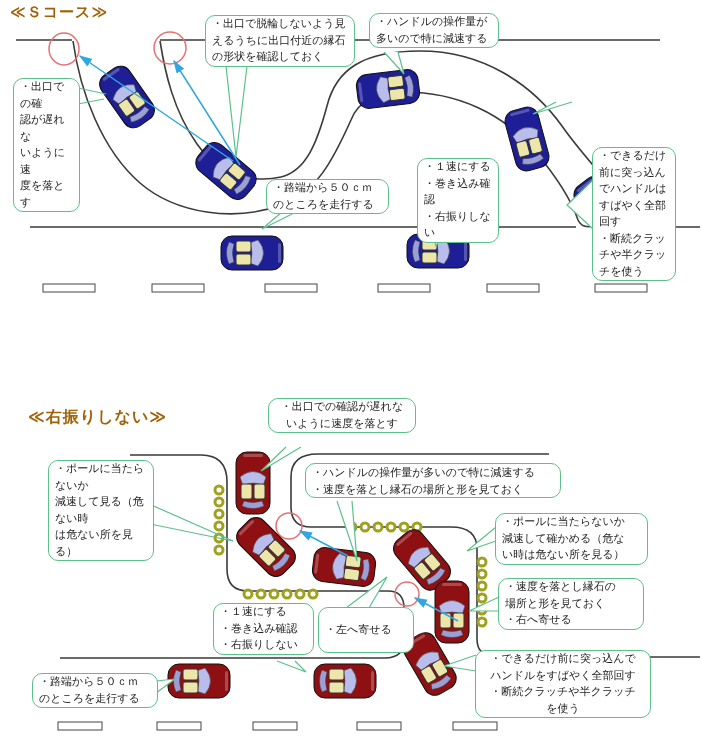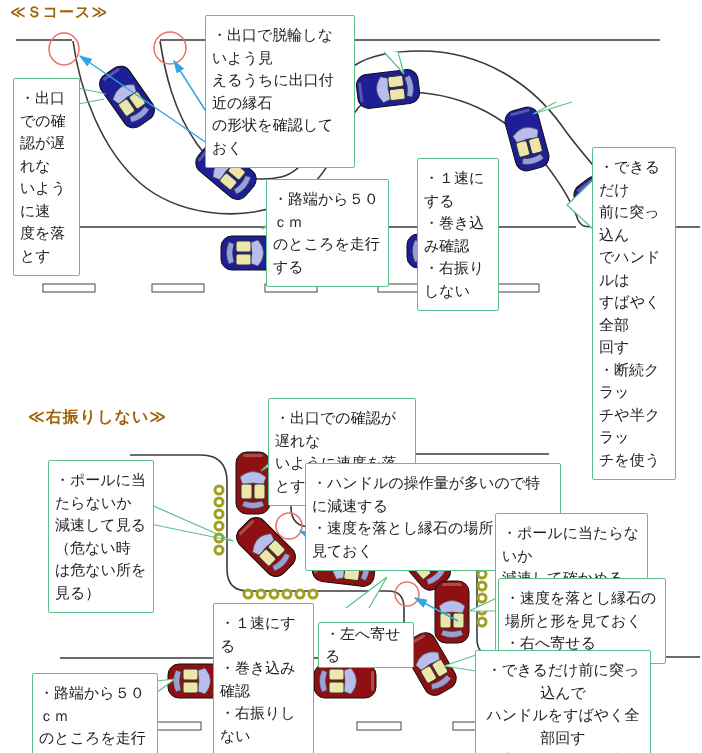--- a/index.html
+++ b/index.html
@@ -3,21 +3,21 @@
 <meta charset="utf-8">
 <style>
   html,body{margin:0;padding:0;background:#fff;}
   .stage{position:relative;width:702px;height:753px;background:#fff;overflow:hidden;
          font-family:"DejaVu Sans",sans-serif;}
   .stage svg{position:absolute;left:0;top:0;z-index:1;}
   .title{position:absolute;z-index:3;color:#a16207;font-weight:bold;letter-spacing:1px;}
   .s-title{left:10px;top:3px;font-size:15px;}
   .k-title{left:28px;top:407px;font-size:16px;}
   .callout{position:absolute;z-index:3;background:#fff;border:1.2px solid #5cc08a;
-           border-radius:2px;padding:8px 6px;font-size:15px;line-height:1.5;
+           border-radius:10px;padding:0 6px;font-size:11px;line-height:1.5;
            color:#222;white-space:pre-line;box-sizing:border-box;}
   .callout.center{display:flex;align-items:center;}
 </style>
 </head>
 <body>
 
 <div class="stage">
 
   <svg width="702" height="753" viewBox="0 0 702 753">
     <defs>
@@ -155,52 +155,54 @@
       <path d="M 476,655 L 444,666 L 476,671"></path>
     </g>
   </svg>
 
   <div class="title s-title">≪Ｓコース≫</div>
   <div class="title k-title">≪右振りしない≫</div>
 
   <div class="callout" style="left:205px;top:15px;width:150px;">・出口で脱輪しないよう見
 えるうちに出口付近の縁石
 の形状を確認しておく</div>
-  <div class="callout" style="left:13px;top:78px;width:67px;font-family:Liberation Serif, serif;">・出口での確
+  <div class="callout" style="left:369px;top:13px;width:130px;">・ハンドルの操作量が
+多いので特に減速する</div>
+  <div class="callout" style="left:13px;top:78px;width:67px;">・出口での確
 認が遅れな
 いように速
 度を落とす</div>
   <div class="callout" style="left:266px;top:179px;width:123px;">・路端から５０ｃｍ
 のところを走行する</div>
   <div class="callout" style="left:417px;top:158px;width:82px;">・１速にする
 ・巻き込み確認
 ・右振りしない</div>
   <div class="callout" style="left:592px;top:147px;width:84px;">・できるだけ
 前に突っ込ん
 でハンドルは
 すばやく全部
 回す
 ・断続クラッ
 チや半クラッ
 チを使う</div>
 
-  <div class="callout" style="left:268px;top:398px;width:148px;">・出口での確認が遅れな
+  <div class="callout" style="left:268px;top:398px;width:148px;text-align:center;">・出口での確認が遅れな
 いように速度を落とす</div>
   <div class="callout" style="left:48px;top:460px;width:106px;">・ポールに当たらないか
 減速して見る（危ない時
 は危ない所を見る）</div>
-  <div class="callout" style="left:305px;top:463px;width:256px;">・ハンドルの操作量が多いので特に減速する
+  <div class="callout" style="left:305px;top:463px;width:256px;font-family:Liberation Serif, serif;">・ハンドルの操作量が多いので特に減速する
 ・速度を落とし縁石の場所と形を見ておく</div>
   <div class="callout" style="left:495px;top:513px;width:153px;">・ポールに当たらないか
 減速して確かめる（危な
 い時は危ない所を見る）</div>
-  <div class="callout" style="left:498px;top:578px;width:168px;">・速度を落とし縁石の
+  <div class="callout" style="left:498px;top:578px;width:146px;">・速度を落とし縁石の
 場所と形を見ておく
 ・右へ寄せる</div>
-  <div class="callout center" style="left:318px;top:607px;width:96px;height:46px;margin-top:15px;">・左へ寄せる</div>
+  <div class="callout center" style="left:318px;top:607px;width:96px;height:46px;">・左へ寄せる</div>
   <div class="callout" style="left:213px;top:603px;width:101px;">・１速にする
 ・巻き込み確認
 ・右振りしない</div>
   <div class="callout" style="left:32px;top:673px;width:126px;">・路端から５０ｃｍ
 のところを走行する</div>
   <div class="callout" style="left:475px;top:650px;width:176px;text-align:center;">・できるだけ前に突っ込んで
 ハンドルをすばやく全部回す
 ・断続クラッチや半クラッチ
 を使う</div>
 

